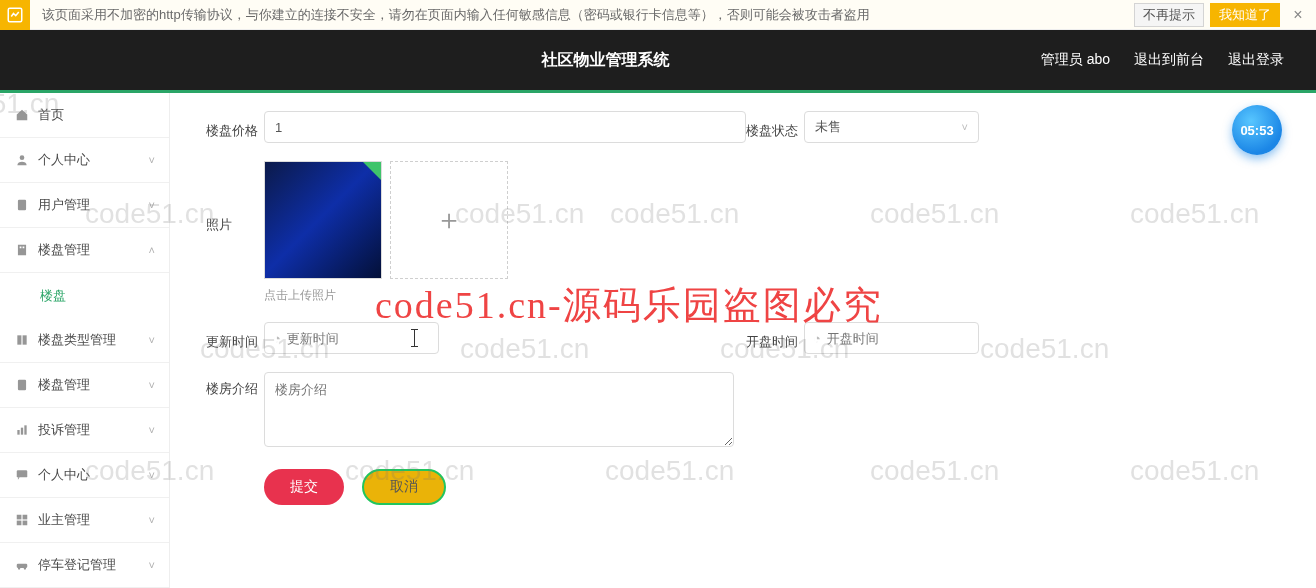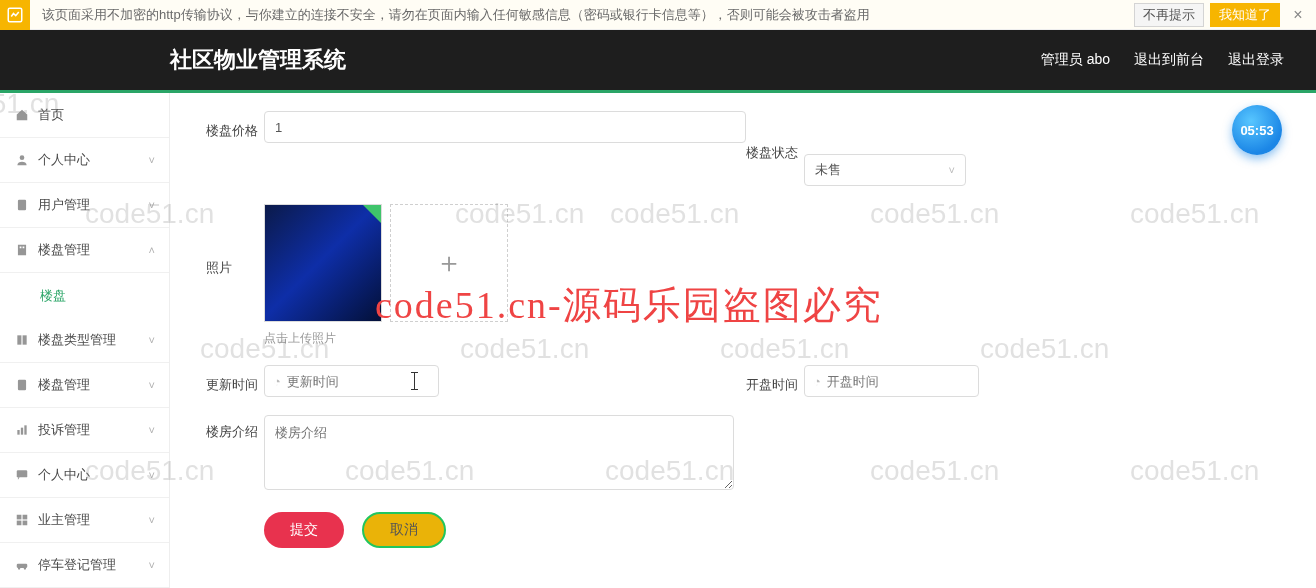--- a/index.html
+++ b/index.html
@@ -9,21 +9,21 @@
 .warn-bar { height:30px; display:flex; align-items:center; background:#fffdf5; border-bottom:1px solid #eee; font-size:13px; }
 .warn-bar .warn-ico { width:30px; height:30px; background:#f7b500; display:flex; align-items:center; justify-content:center; }
 .warn-bar .warn-ico svg { width:18px; height:18px; fill:#fff; }
 .warn-bar .warn-text { flex:1; padding-left:12px; color:#6a6a6a; white-space:nowrap; overflow:hidden; }
 .warn-bar .warn-btn { border:1px solid #d4d4d4; background:#f5f5f5; color:#555; padding:2px 8px; margin-left:6px; font-size:13px; cursor:pointer; }
 .warn-bar .warn-btn.know { background:#f7b500; color:#fff; border-color:#f7b500; }
 .warn-bar .warn-close { width:36px; text-align:center; cursor:pointer; font-size:16px; color:#888; }
 
 
 .top-header { height:60px; background:#1e1e1e; color:#fff; display:flex; align-items:center; }
-.top-header .app-title { flex:1; text-align:left; font-size:22px; font-weight:700; margin-left:170px; }
+.top-header .app-title { flex:1; text-align:center; font-size:16px; font-weight:700; margin-left:170px; }
 .top-header .top-links { display:flex; gap:24px; padding-right:32px; font-size:14px; }
 .top-header .top-link { cursor:pointer; }
 .green-line { height:3px; background:#2aa567; }
 
 
 .layout { display:flex; height:495px; }
 
 
 .sidebar { width:170px; background:#fff; border-right:1px solid #eee; overflow-y:auto; }
 .side-item { display:flex; align-items:center; height:45px; padding:0 14px; border-bottom:1px solid #f0f0f0; font-size:13px; color:#4a4a4a; cursor:pointer; }
@@ -219,21 +219,21 @@
   <div class="main">
     <div class="time-badge">05:53</div>
 
     <div class="form-row two-col" style="align-items:flex-start;">
       <div class="col">
         <div class="flabel">楼盘价格</div>
         <input class="txt input-price" value="1" style="">
       </div>
       <div class="col">
         <div class="flabel">楼盘状态</div>
-        <div class="sel" style="width:162px;margin-top:43px;">
+        <div class="sel" style="width:175px;">
           <span>未售</span>
           <span class="chev">˅</span>
         </div>
       </div>
     </div>
 
     <div class="form-row">
       <div class="flabel" style="padding-top:55px;">照片</div>
       <div class="fcontrol">
         <div class="uploader">

